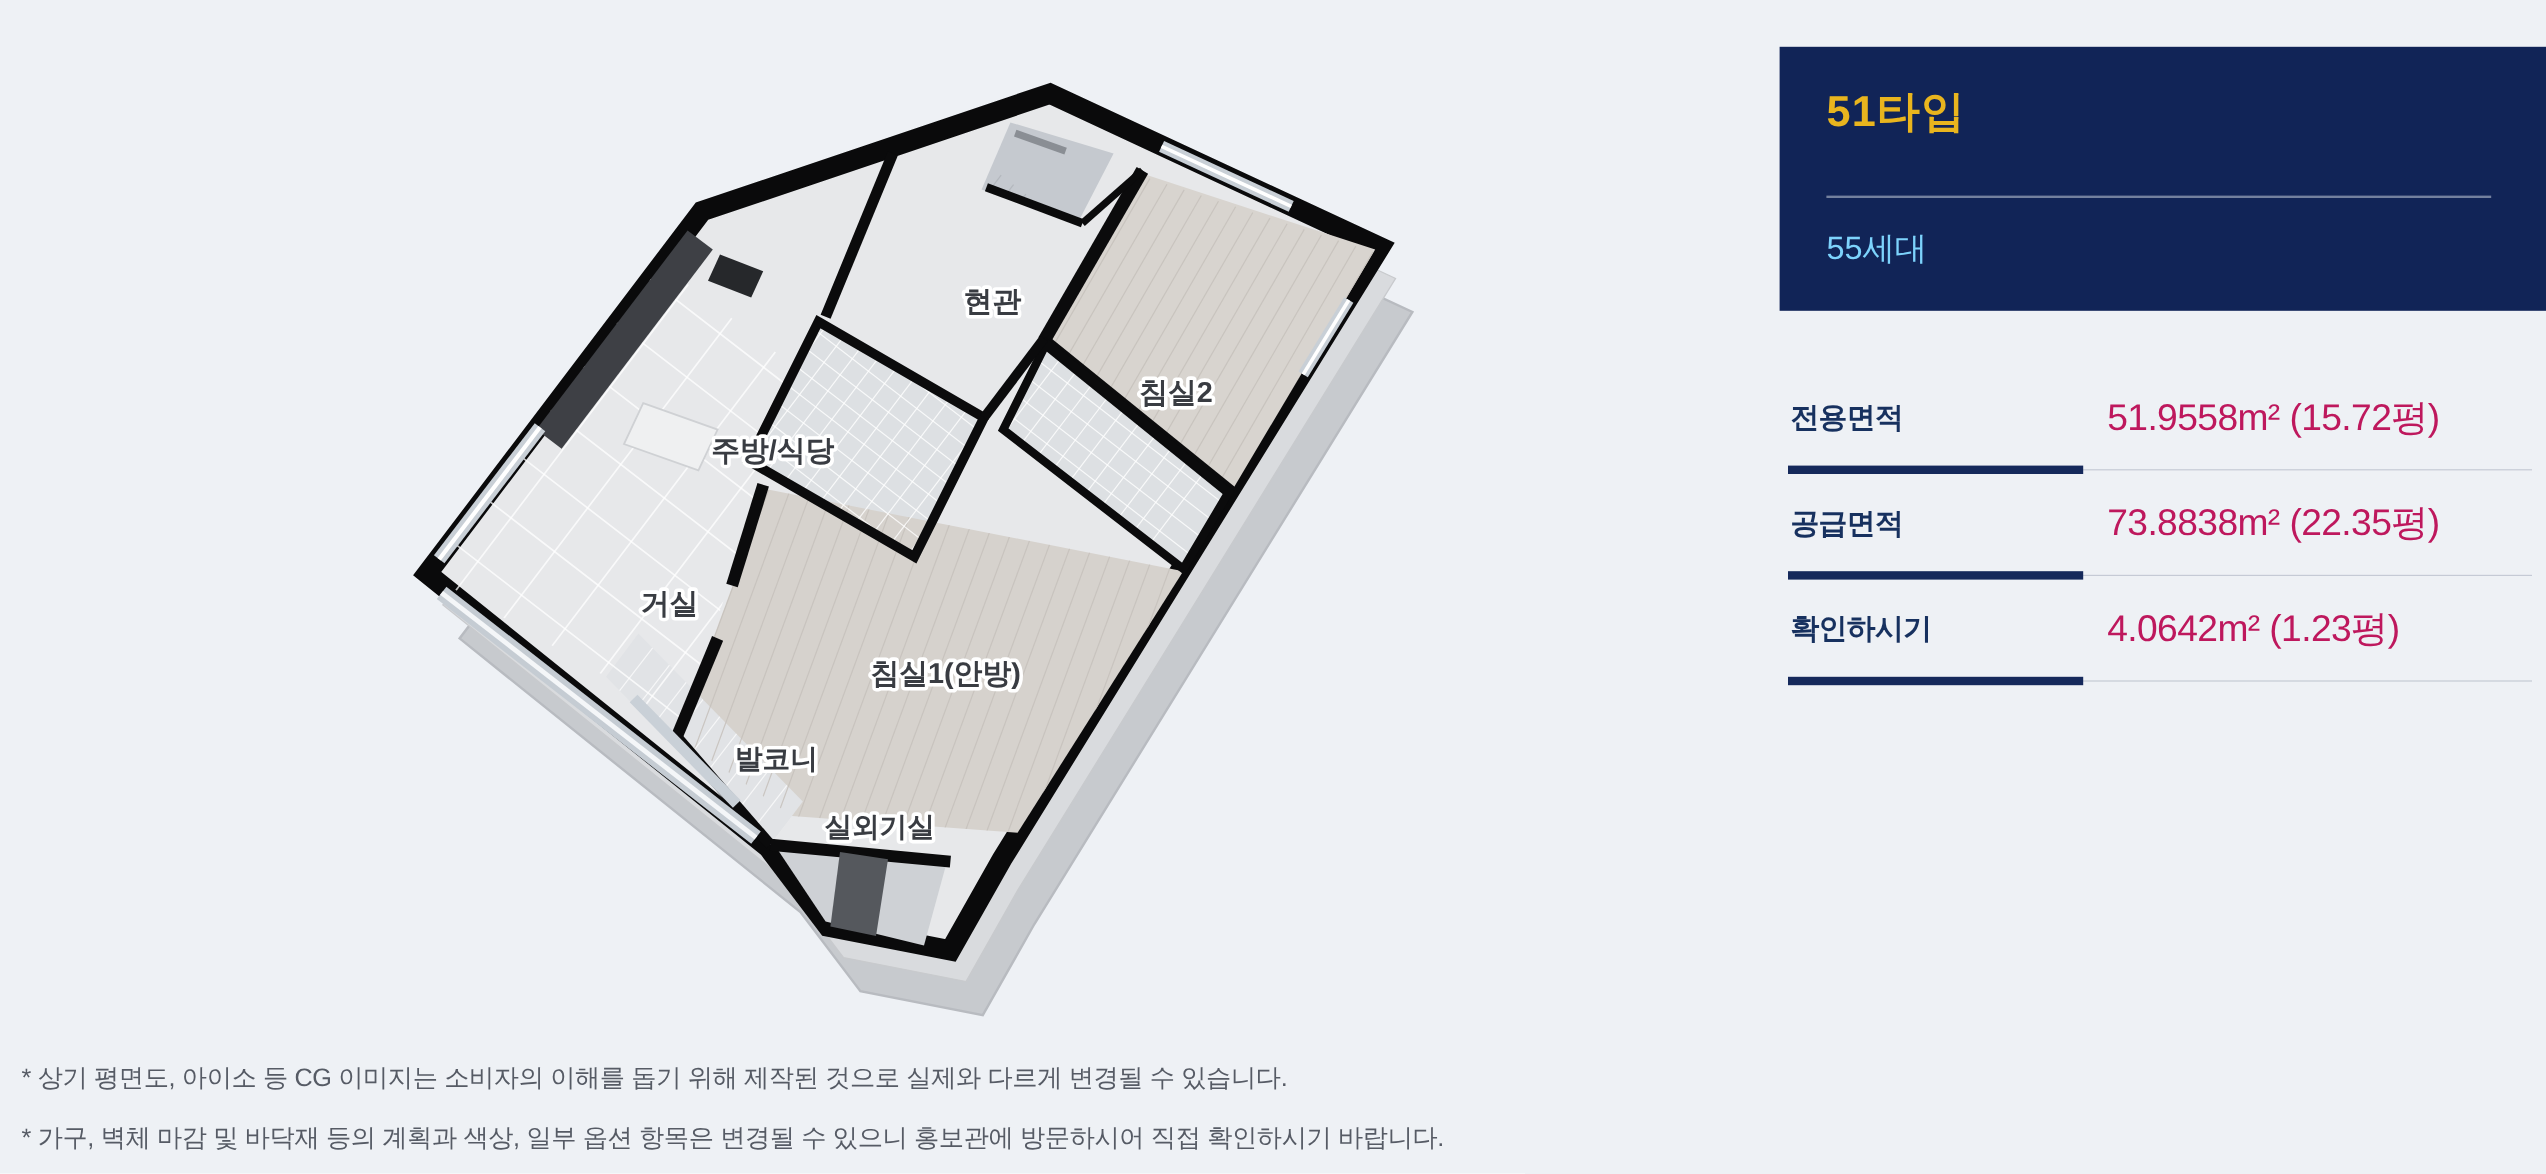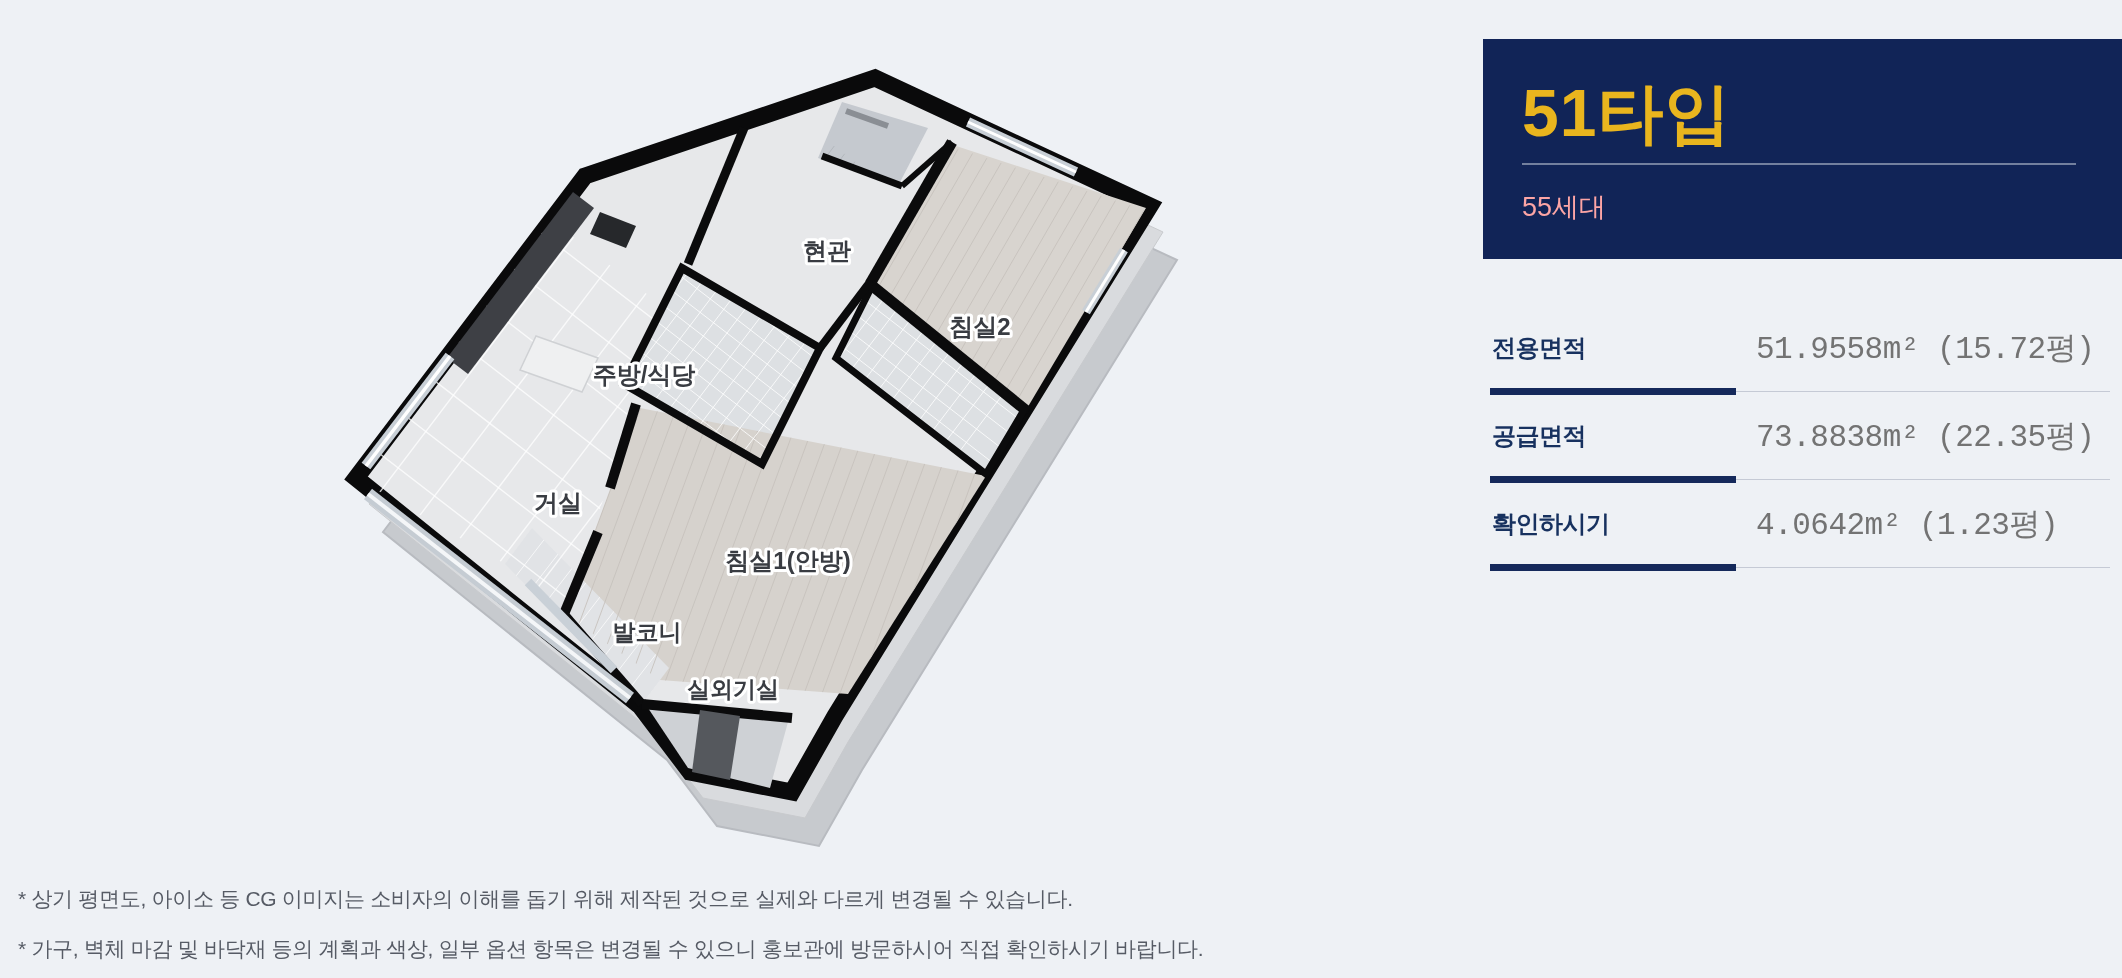--- a/index.html
+++ b/index.html
@@ -5,31 +5,31 @@
   html,body{margin:0;padding:0;}
   body{font-family:"Liberation Sans","DejaVu Sans",sans-serif;}
   #stage{position:relative;width:2122px;height:978px;background:#eef1f5;overflow:hidden;}
 
   
   #planwrap{position:absolute;left:0;top:16px;width:1480px;height:978px;}
   #plan text{font-family:"Liberation Sans","DejaVu Sans",sans-serif;}
 
   
   #unit-card{position:absolute;left:1483px;top:39px;width:639px;height:220px;background:#112457;}
-  #unit-card .title{position:absolute;left:39px;top:30px;font-size:66px;font-weight:800;color:#e9b51e;letter-spacing:1px;}
+  #unit-card .title{position:absolute;left:39px;top:30px;font-size:36px;font-weight:800;color:#e9b51e;letter-spacing:1px;}
   #unit-card .divider{position:absolute;left:39px;top:124px;width:554px;height:2px;background:#8590aa;opacity:.85;}
-  #unit-card .subtitle{position:absolute;left:39px;top:150px;font-size:27px;font-weight:400;color:#fca5a5;}
+  #unit-card .subtitle{position:absolute;left:39px;top:150px;font-size:27px;font-weight:400;color:#7dd3fc;}
 
   
   #area-table{position:absolute;left:1490px;top:304px;width:620px;}
   .arow{position:relative;height:88px;}
   .arow .thin{position:absolute;left:0;right:0;bottom:0;height:1px;background:#c5cad5;}
   .arow .bar{position:absolute;left:0;bottom:-3px;width:246px;height:7px;background:#15295b;}
   .arow .lbl{position:absolute;left:2px;top:50%;transform:translateY(-50%);font-size:24px;font-weight:700;color:#17315f;letter-spacing:-0.5px;}
-  .arow .val{position:absolute;left:266px;top:50%;transform:translateY(-50%);font-size:31px;font-weight:400;color:#737373;letter-spacing:-0.5px;font-family:Liberation Mono, monospace;}
+  .arow .val{position:absolute;left:266px;top:50%;transform:translateY(-50%);font-size:31px;font-weight:400;color:#be185d;letter-spacing:-0.5px;}
 
   
   #footnotes{position:absolute;left:7px;top:868px;font-size:21px;color:#565b65;letter-spacing:-0.3px;}
   #footnotes p{margin:11px;line-height:39px;}
 </style>
 </head>
 <body>
 
 <div id="stage">
 

